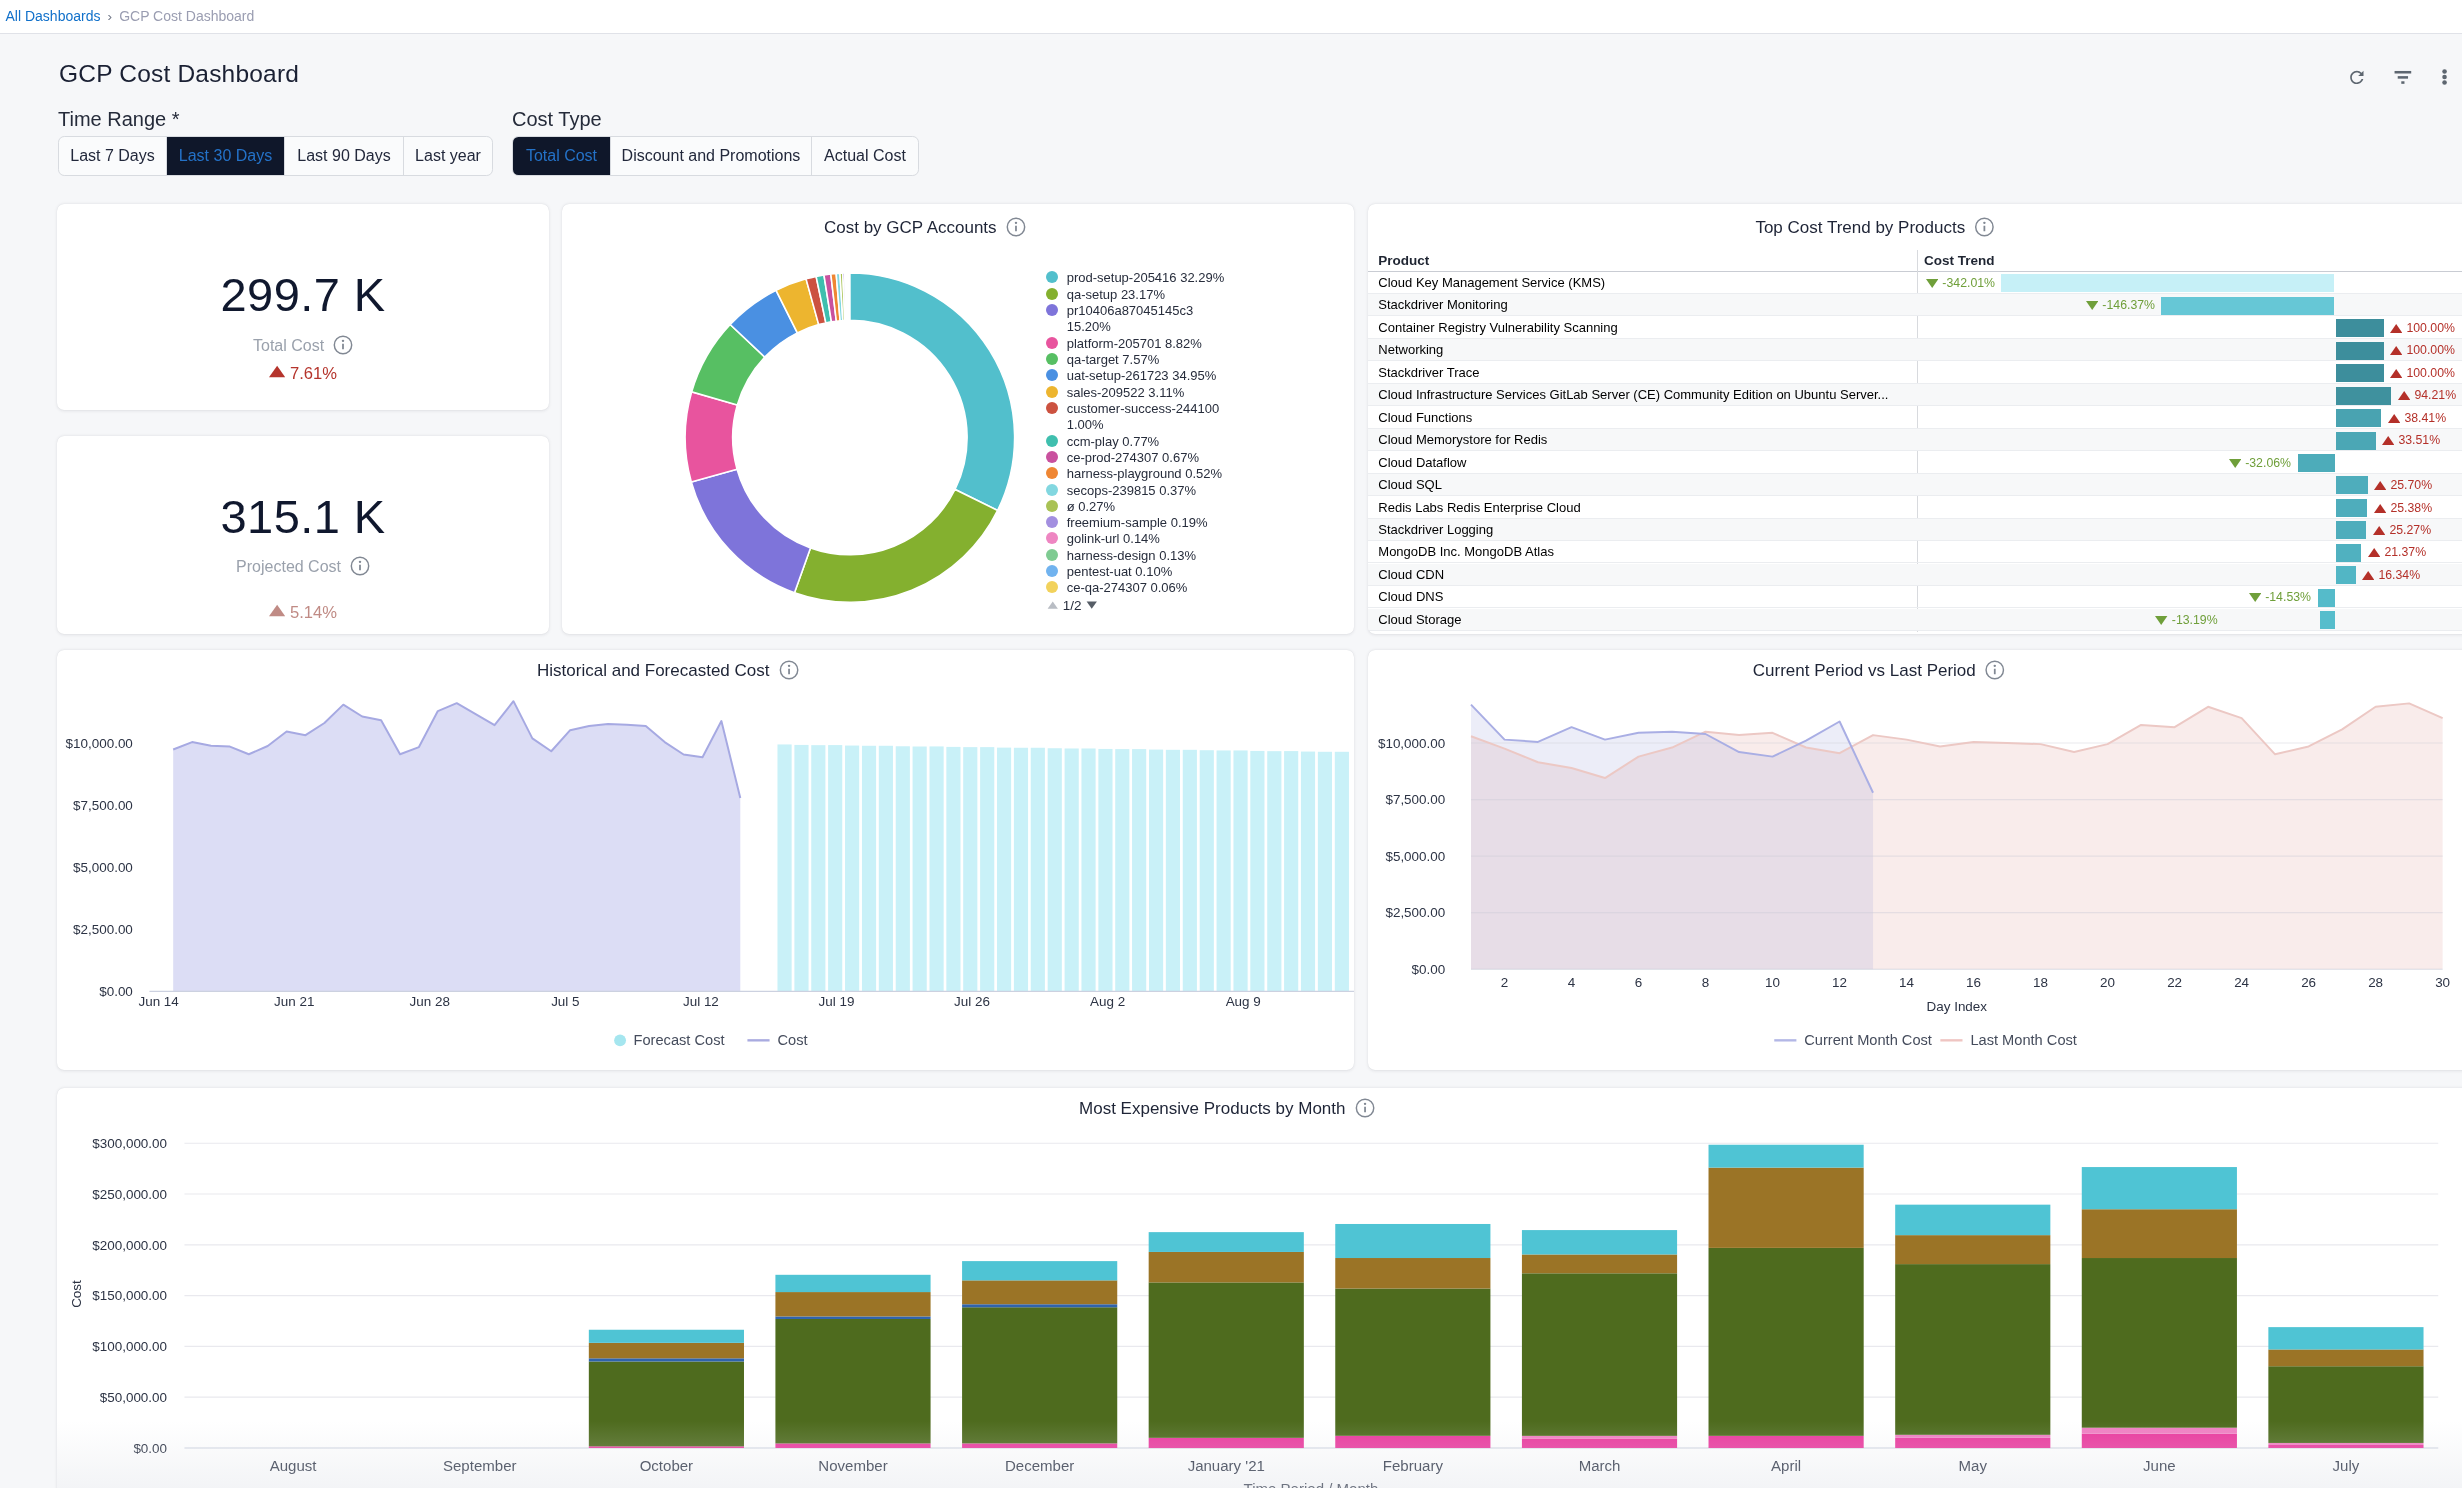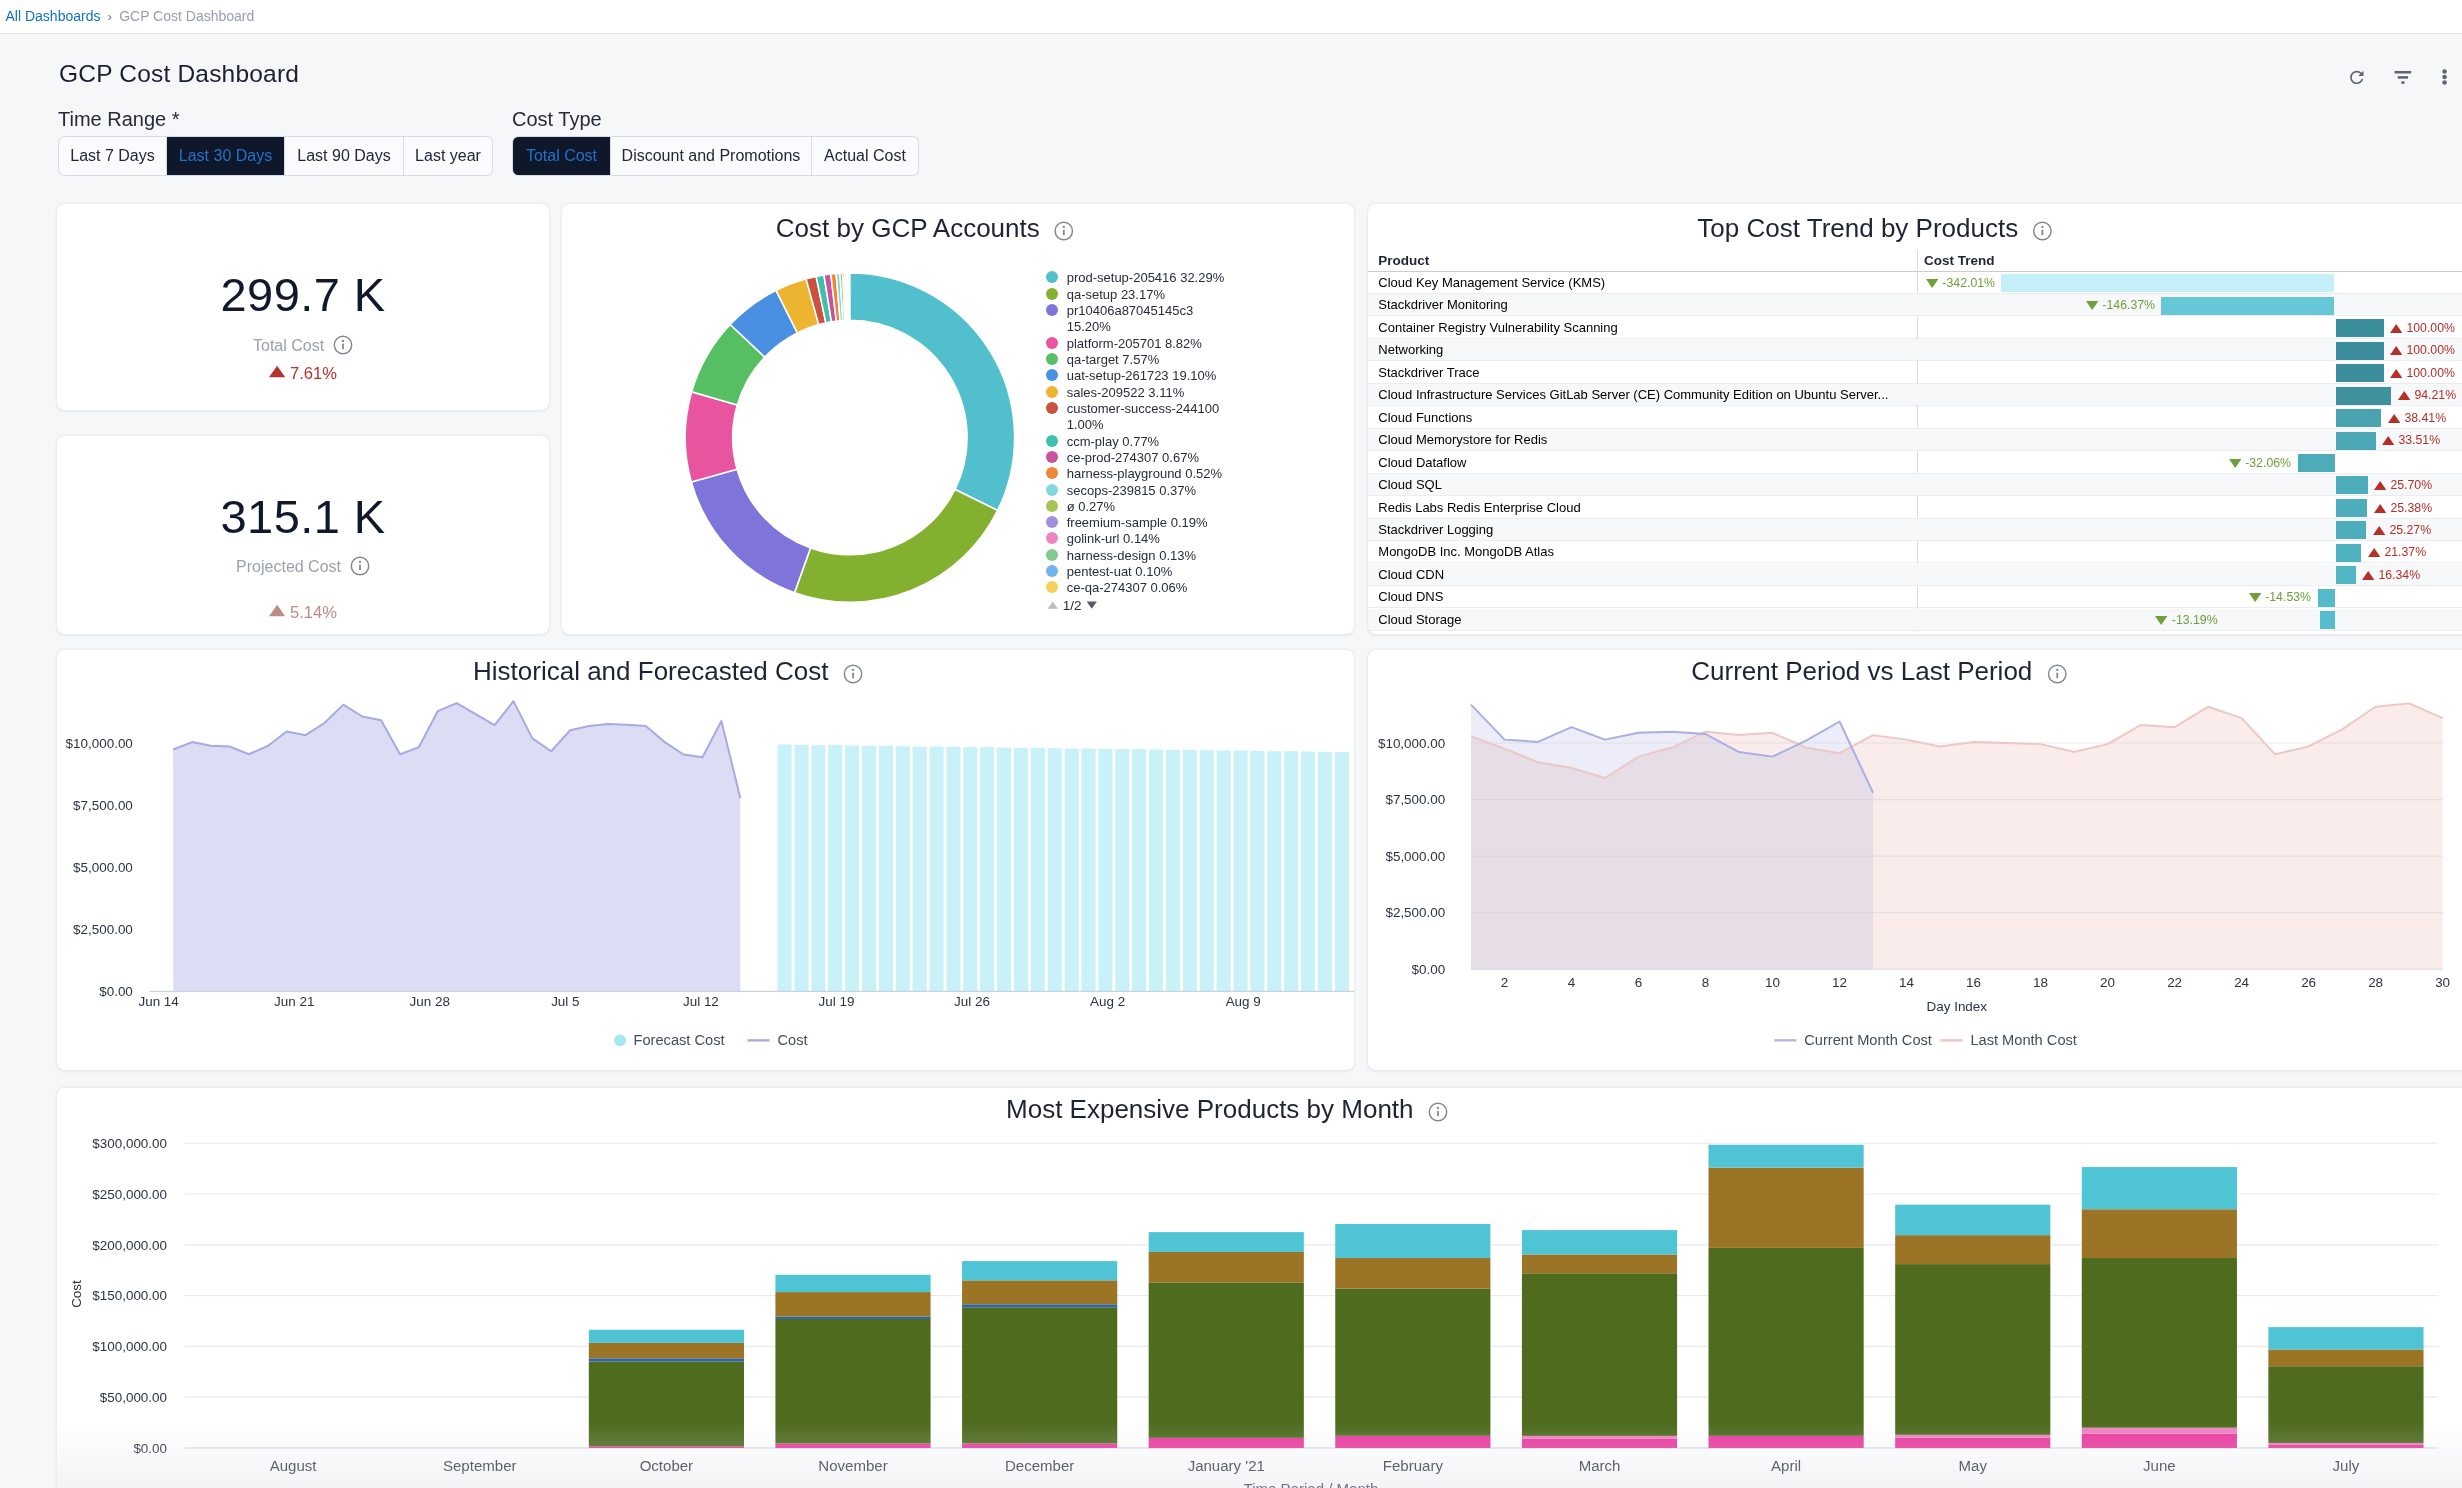--- a/index.html
+++ b/index.html
@@ -8,21 +8,21 @@
 .h1{position:absolute;left:59px;top:59px;font-size:24.5px;line-height:29px;color:#1a2033;letter-spacing:0.2px}
 .lbl{position:absolute;font-size:20px;color:#252b3a}
 .bgroup{position:absolute;top:136px;height:40px;display:flex;background:#fafbfc;border:1.6px solid #d8dbe0;border-radius:6.3px;overflow:hidden}
 .bgroup .seg{display:flex;align-items:center;justify-content:center;font-size:16px;color:#22283b;border-right:1.6px solid #d8dbe0;background:transparent}
 .bgroup .seg:last-child{border-right:none}
 .bgroup .seg.sel{background:#0f172a;color:#2472c8}
 .card,.panel{position:absolute;background:#fff;border-radius:7.1px;box-shadow:0 0.8px 3.2px rgba(35,40,60,.10),0 0 0.8px rgba(35,40,60,.12)}
 .stat-num{position:absolute;width:100%;text-align:center;font-size:47px;line-height:48px;color:#10182e;letter-spacing:0.4px}
 .stat-lbl{position:absolute;width:100%;text-align:center;font-size:16px;line-height:16.6px;color:#9aa1ac}
 .stat-pct{position:absolute;width:100%;text-align:center;font-size:16.6px;line-height:17.4px}
-.ptitle{position:absolute;text-align:center;font-size:26px;line-height:22px;color:#1e2436;white-space:nowrap;transform:translateX(-50%)}
+.ptitle{position:absolute;text-align:center;font-size:17px;line-height:22px;color:#1e2436;white-space:nowrap;transform:translateX(-50%)}
 .lrow{position:absolute;left:484px;height:16.6px;display:flex;align-items:center;font-size:13px;color:#272d3c;white-space:nowrap}
 .ldot{width:12px;height:12px;border-radius:50%;display:inline-block;margin-right:8.7px;flex:0 0 12px}
 .lpage{font-size:13.5px;color:#272d3c}
 .trow{position:absolute;left:0;width:100%;border-bottom:1.2px solid #ebedf0}
 .trow.stripe{background:#f7f8f9}
 .tname{position:absolute;left:10.3px;top:0;height:100%;display:flex;align-items:center;font-size:13px;color:#000000;width:538px;overflow:hidden;white-space:nowrap}
 .thead{position:absolute;font-size:13.5px;font-weight:bold;color:#1f2532}
 .tbar{position:absolute;height:18px}
 .tbar i{display:block;width:100%;height:100%}
 .tpct{position:absolute;display:flex;align-items:center;font-size:12.3px;white-space:nowrap}
@@ -131,21 +131,21 @@
     <div class="lrow" style="top:131px">
       <span class="ldot" style="background:#e8549e"></span>
       <span>platform-205701 8.82%</span>
     </div>
     <div class="lrow" style="top:147px">
       <span class="ldot" style="background:#57bf63"></span>
       <span>qa-target 7.57%</span>
     </div>
     <div class="lrow" style="top:163px">
       <span class="ldot" style="background:#4a90e2"></span>
-      <span>uat-setup-261723 19.10%</span>
+      <span>uat-setup-261723 34.95%</span>
     </div>
     <div class="lrow" style="top:180px">
       <span class="ldot" style="background:#edb52f"></span>
       <span>sales-209522 3.11%</span>
     </div>
     <div class="lrow" style="top:196px">
       <span class="ldot" style="background:#cc5240"></span>
       <span>customer-success-244100</span>
     </div>
     <div class="lrow" style="top:212px">

